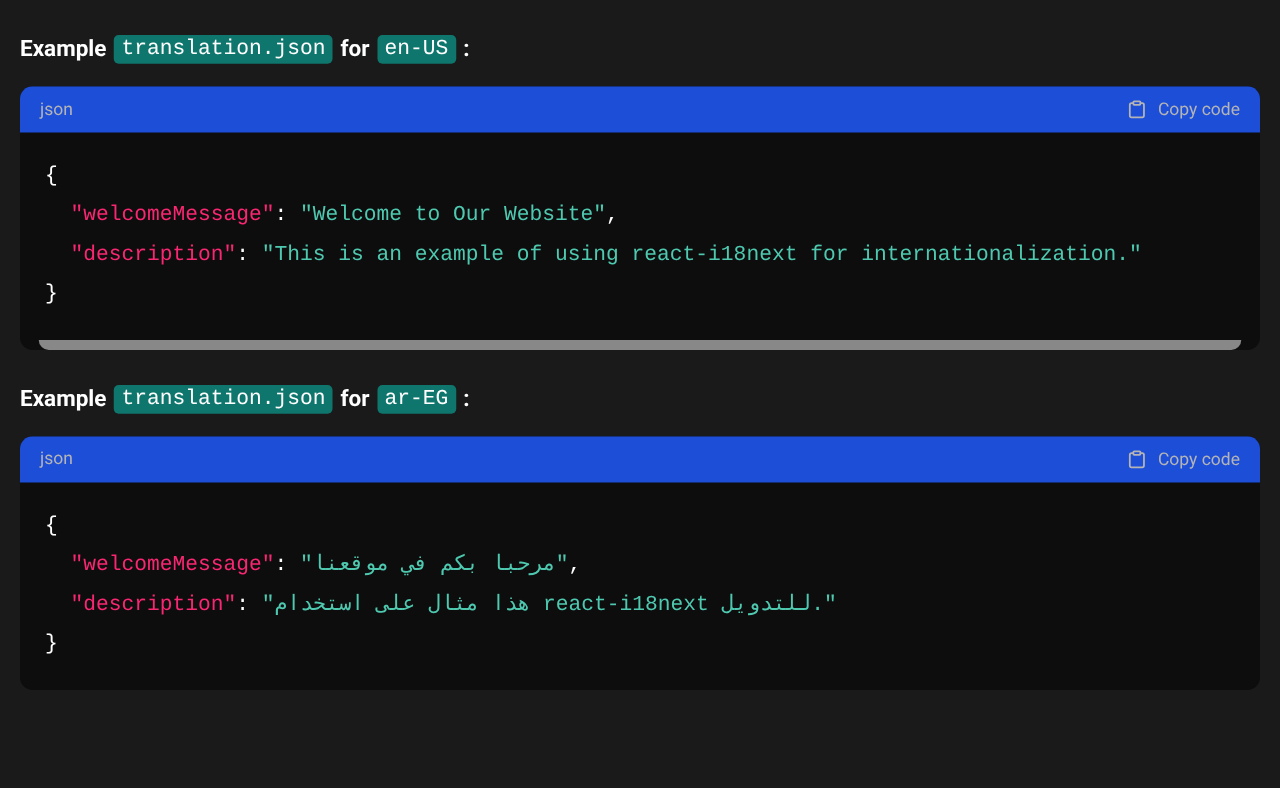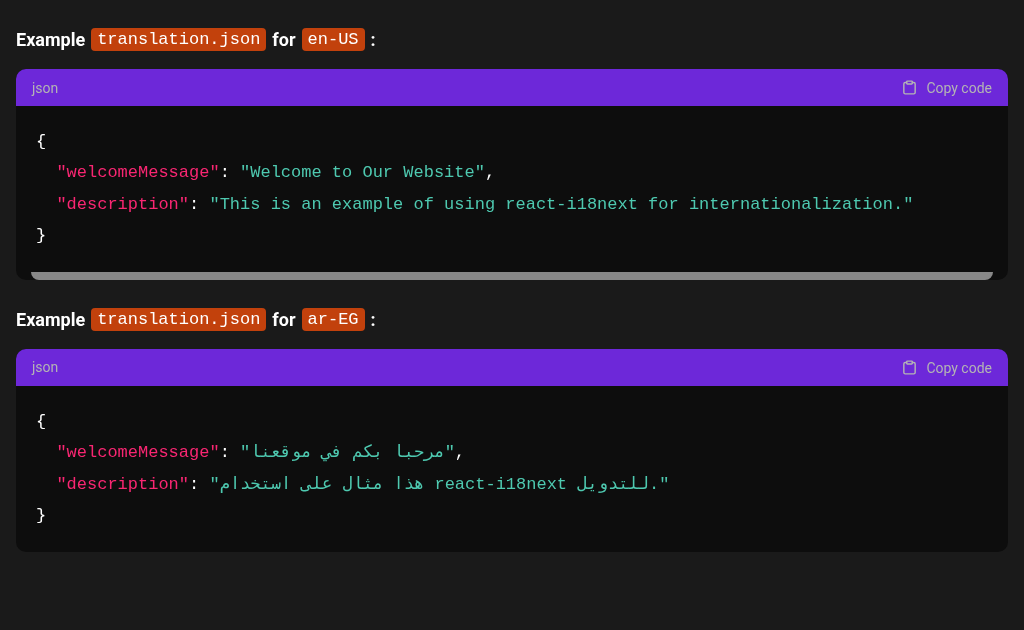--- a/index.html
+++ b/index.html
@@ -25,36 +25,36 @@
       align-items: center;
       gap: 4px;
       flex-wrap: wrap;
       margin-top: 12px;
     }
     .heading .plain {
       font-weight: 700;
     }
     .heading code {
       font-family: "SFMono-Regular", Consolas, "Liberation Mono", Menlo, monospace;
-      background-color: #c2410c;
+      background-color: #0f766e;
       padding: 2px 6px;
       border-radius: 4px;
       font-size: 17px;
       font-weight: 500;
       color: #ffffff;
       margin: 0 2px;
     }
     .code-block {
       background-color: #0d0d0d;
       border-radius: 10px;
       overflow: hidden;
       margin-bottom: 28px;
     }
     .code-header {
-      background-color: #6d28d9;
+      background-color: #1d4ed8;
       padding: 10px 16px;
       display: flex;
       justify-content: space-between;
       align-items: center;
       color: #b4b4b4;
       font-size: 14px;
     }
     .copy-btn {
       display: flex;
       align-items: flex-end;

